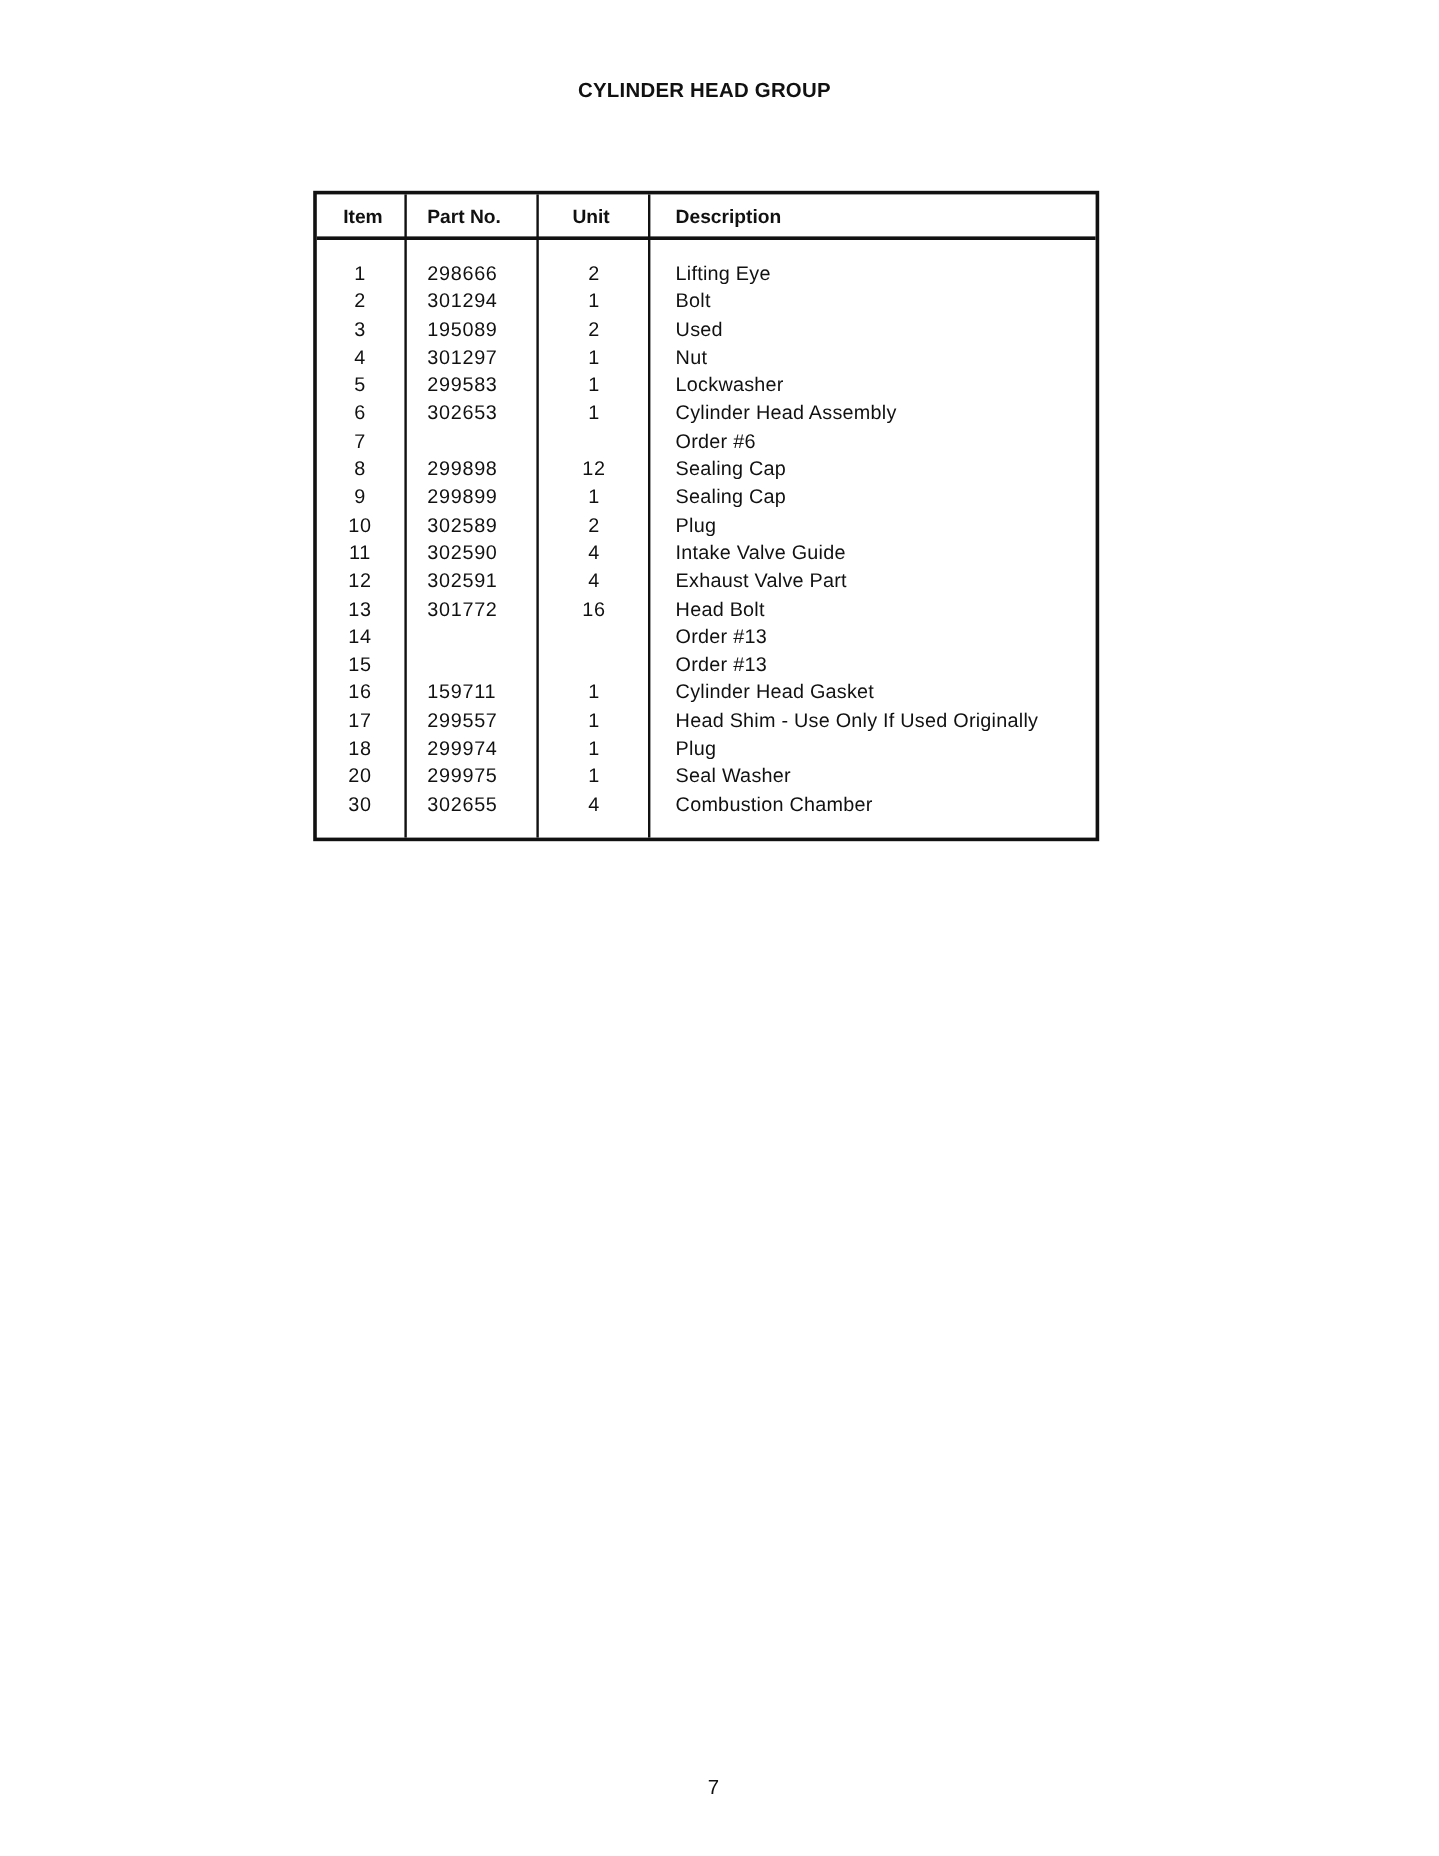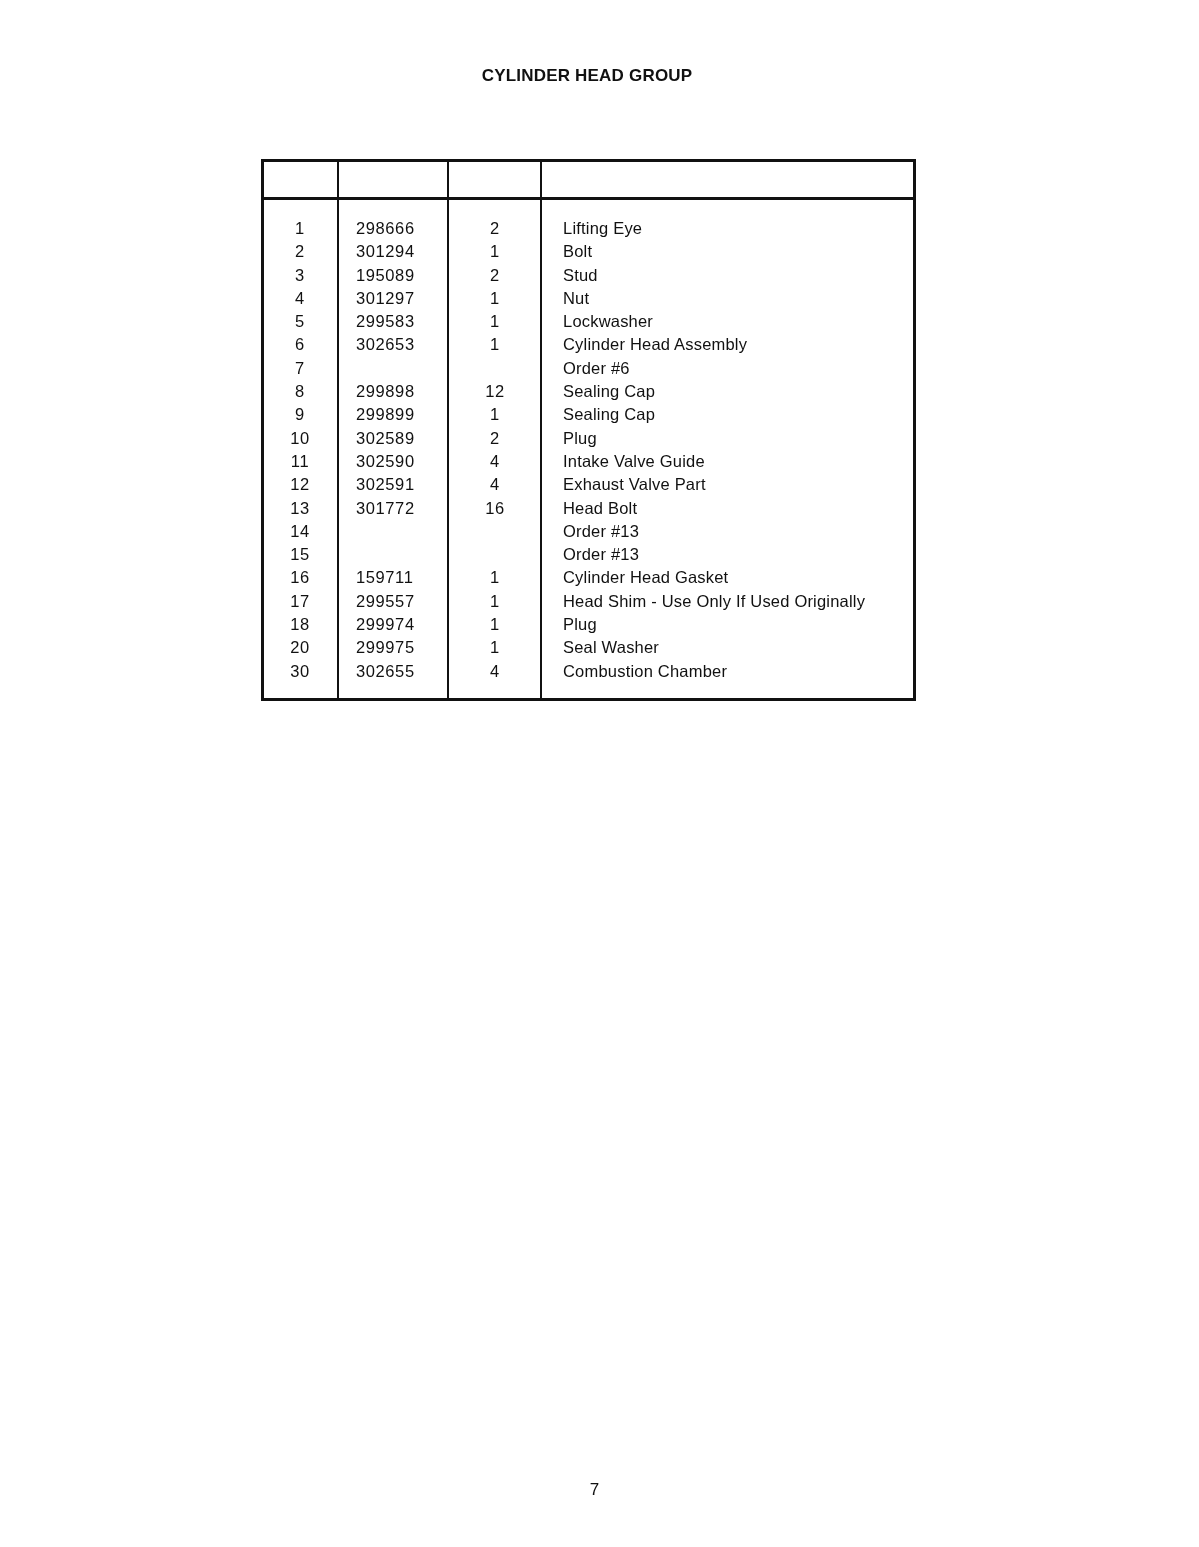--- a/index.html
+++ b/index.html
@@ -97,39 +97,45 @@
 <body>
 
 <div class="page-title">CYLINDER HEAD GROUP</div>
 
 <div class="parts-table">
   <div class="col-divider" style="left:73px"></div>
   <div class="col-divider" style="left:183px"></div>
   <div class="col-divider" style="left:276px"></div>
   <div class="header-divider"></div>
 
+  <div class="header-row">
+    <span class="hcell" style="left:22px">Item</span>
+    <span class="hcell" style="left:92px">Part No.</span>
+    <span class="hcell" style="left:213px">Unit</span>
+    <span class="hcell" style="left:299px">Description</span>
+  </div>
 
   <div class="body-rows" id="body-rows">
       <div class="row">
         <span class="cell c-item">1</span>
         <span class="cell c-part">298666</span>
         <span class="cell c-unit">2</span>
         <span class="cell c-desc">Lifting Eye</span>
       </div>
       <div class="row">
         <span class="cell c-item">2</span>
         <span class="cell c-part">301294</span>
         <span class="cell c-unit">1</span>
         <span class="cell c-desc">Bolt</span>
       </div>
       <div class="row">
         <span class="cell c-item">3</span>
         <span class="cell c-part">195089</span>
         <span class="cell c-unit">2</span>
-        <span class="cell c-desc">Stud</span>
+        <span class="cell c-desc">Used</span>
       </div>
       <div class="row">
         <span class="cell c-item">4</span>
         <span class="cell c-part">301297</span>
         <span class="cell c-unit">1</span>
         <span class="cell c-desc">Nut</span>
       </div>
       <div class="row">
         <span class="cell c-item">5</span>
         <span class="cell c-part">299583</span>

